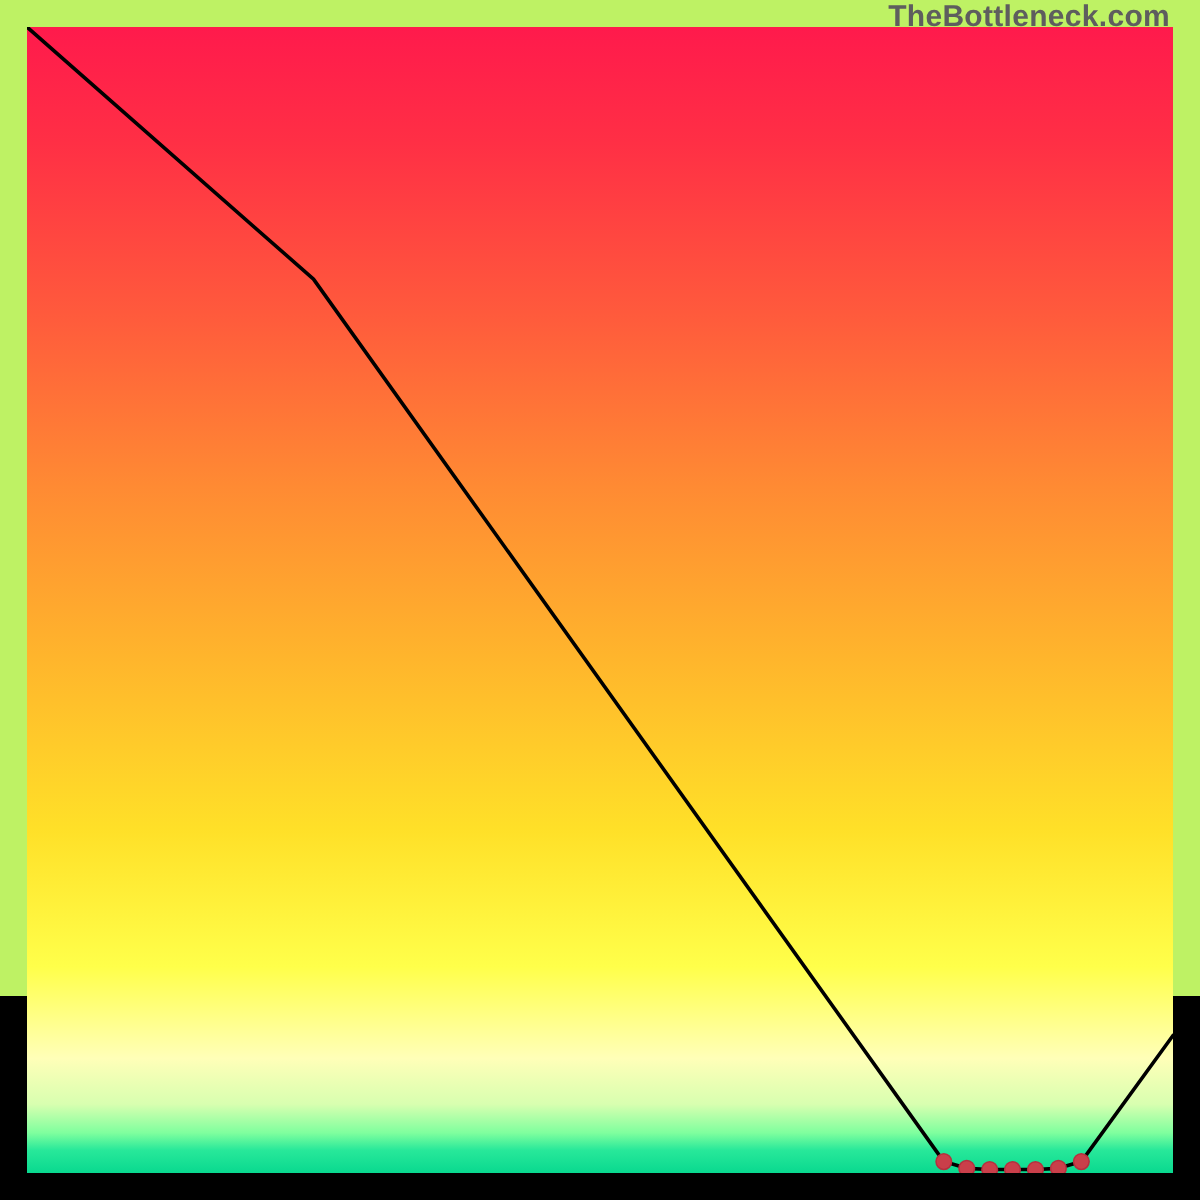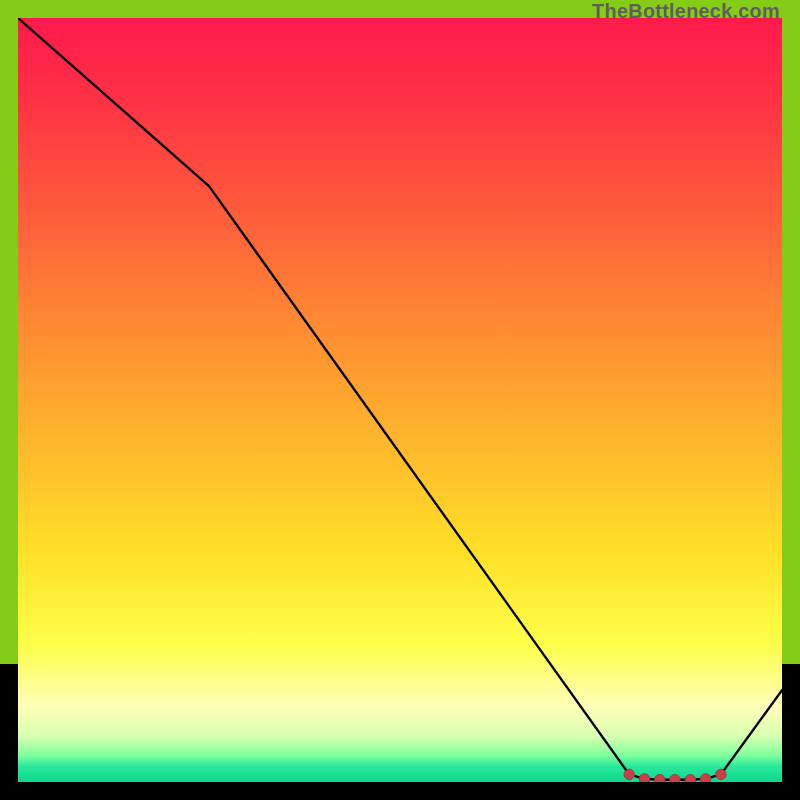--- a/index.html
+++ b/index.html
@@ -8,21 +8,21 @@
     width: 800px;
     height: 800px;
     background: #000;
     font-family: Arial, Helvetica, sans-serif;
     overflow: hidden;
   }
   .container {
     position: relative;
     width: 800px;
     height: 664px;
-    background: #84cc16;
+    background: #bef264;
   }
   .plot-area {
     position: absolute;
     left: 18px;
     top: 18px;
     width: 764px;
     height: 764px;
     overflow: hidden;
     
     background:

